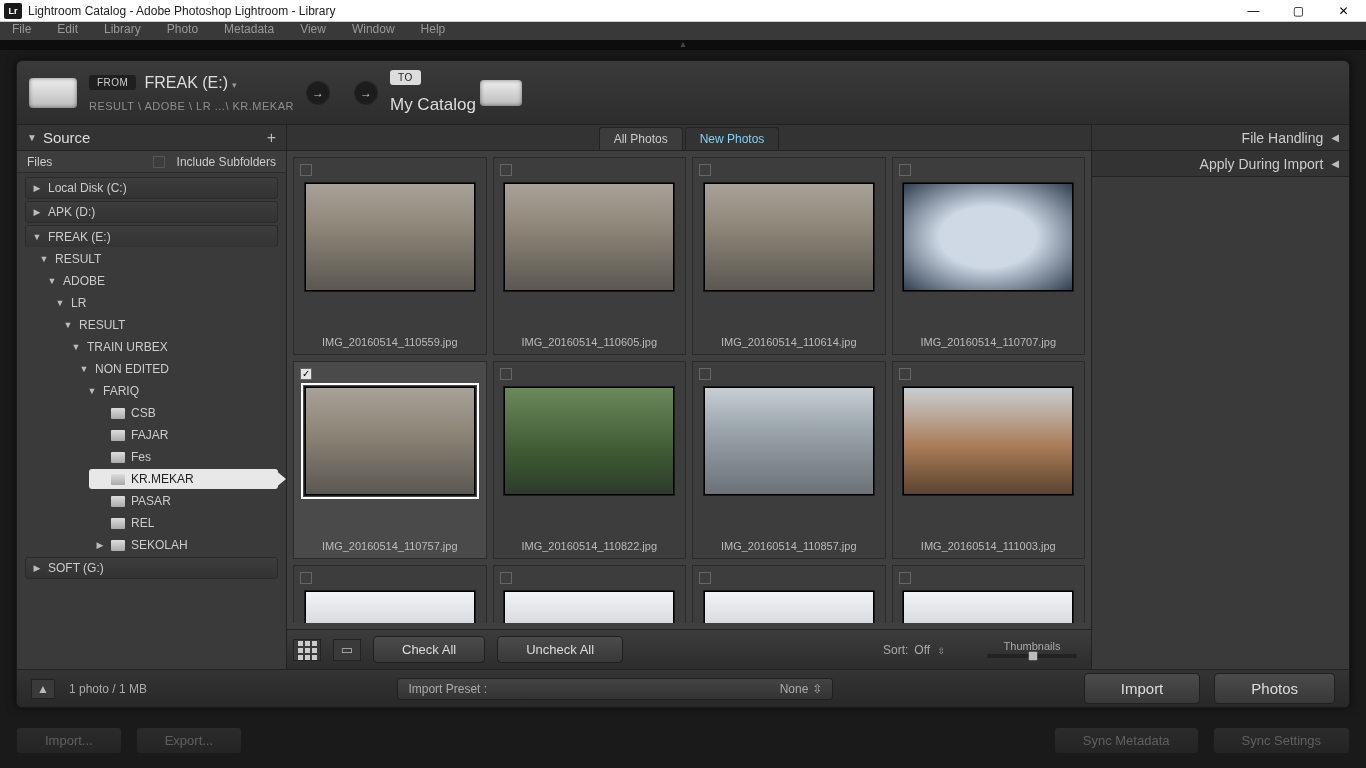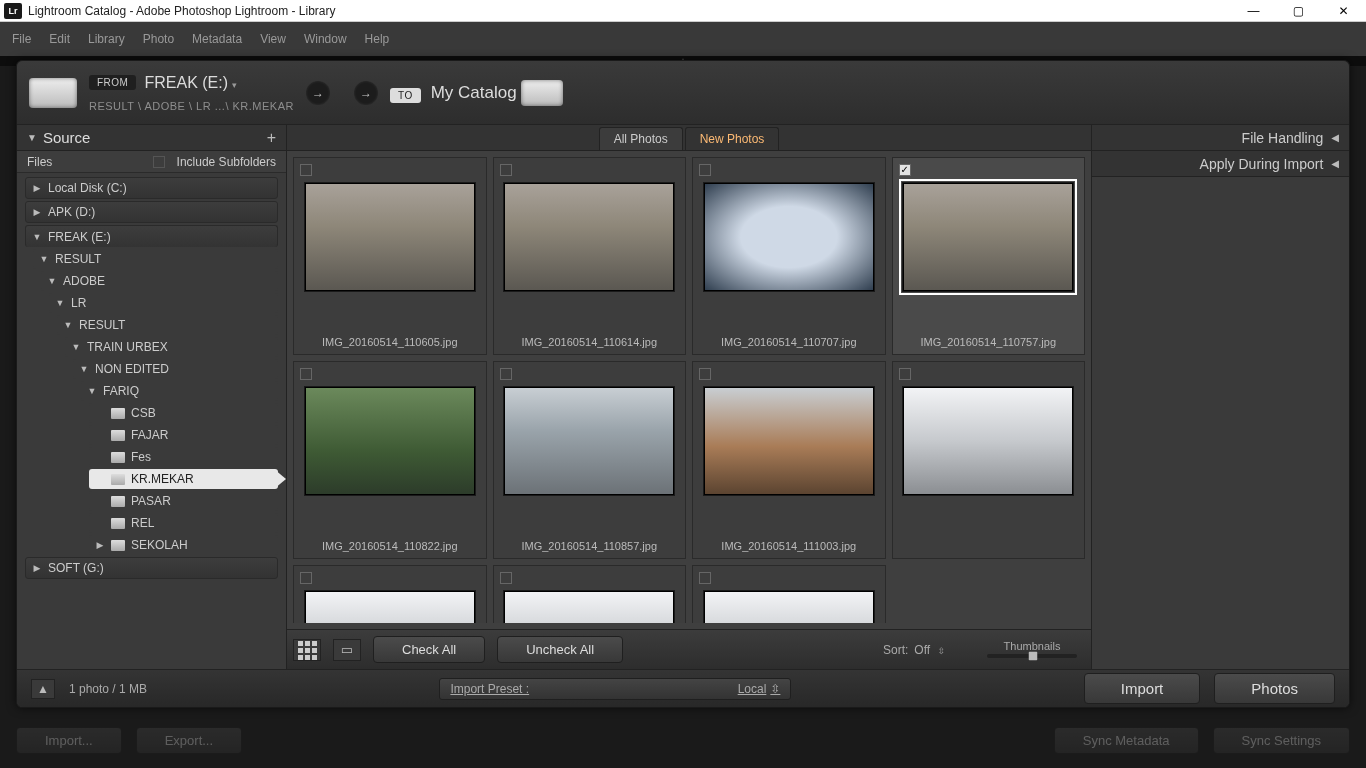--- a/index.html
+++ b/index.html
@@ -6,21 +6,21 @@
   body { background: #1a1a1a; color: #aaa; font-size: 12px; width: 1366px; height: 768px; overflow: hidden; user-select: none; }
 
   
   .titlebar { height: 22px; background: #fff; color: #000; display: flex; align-items: center; border-bottom: 1px solid #ccc; }
   .titlebar .lr-badge { width:18px; height:16px; margin:0 6px 0 4px; background:#1a1a1a; color:#fff; font-size:9px; font-weight:bold; display:flex; align-items:center; justify-content:center; border-radius:2px;}
   .titlebar .title { flex:1; font-size:12px; color:#222; }
   .titlebar .winbtns { display:flex; }
   .titlebar .winbtn { width:45px; height:22px; display:flex; align-items:center; justify-content:center; font-size:12px; color:#000; }
 
   
-  .menubar { height: 34px; background: #393939; display:flex; align-items:center; padding: 0 4px; gap: 2px; }
+  .menubar { height: 18px; background: #393939; display:flex; padding: 0 4px; gap: 10px; }
   .menubar .mitem { padding: 0 8px; font-size: 12px; color: #999; }
 
   
   .top-spacer { height: 10px; background:#0d0d0d; position:relative; }
   .top-spacer::after { content:"▴"; position:absolute; left:50%; top:-2px; transform:translateX(-50%); color:#444; font-size:10px; }
 
   
   .dialog { position:absolute; left:16px; right:16px; top:60px; bottom:60px; background:#2f2f2f; border:1px solid #1a1a1a; border-radius:6px; display:flex; flex-direction:column; box-shadow:0 0 10px rgba(0,0,0,.6);}
   .dialog-header { height:64px; display:flex; align-items:center; padding:0 12px; background:linear-gradient(#3a3a3a,#2d2d2d); border-bottom:1px solid #222; border-top-left-radius:6px; border-top-right-radius:6px;}
   .drive-icon { width:48px; height:30px; background:linear-gradient(#eee,#bbb); border-radius:4px; margin-right:12px; box-shadow:inset 0 0 4px rgba(0,0,0,.5);}
@@ -30,21 +30,21 @@
   .pill.white { background:#ddd; color:#222; }
   .drive-name { font-size:16px; color:#dcdcdc; font-weight:500; }
   .dropdown-arrow { color:#999; font-size:9px; margin-left:4px;}
   .path { font-size:11px; color:#8e8e8e; margin-top:8px; letter-spacing:.5px;}
   .round-arrow { width:24px; height:24px; border-radius:50%; background:#1c1c1c; display:flex; align-items:center; justify-content:center; color:#ccc; margin:0 12px; font-size:12px; box-shadow:inset 0 0 3px rgba(255,255,255,.1);}
   .center-head { flex:1; display:flex; flex-direction:column; align-items:center; }
   .actions { display:flex; gap:18px; font-size:17px; font-weight:400;}
   .actions span { color:#777; cursor:pointer;}
   .actions span.active { color:#fff; text-shadow:0 0 4px rgba(255,255,255,.3);}
   .sub { font-size:11px; color:#888; margin-top:2px;}
-  .to-row { display:flex; align-items:flex-end; gap:10px;}
+  .to-row { display:flex; align-items:flex-start; gap:10px;flex-direction:column;}
   .tolabel { font-size:17px; color:#ddd;}
   .drive-icon.small { width:42px; height:26px; margin:0 0 0 4px;}
 
   .dialog-body { flex:1; display:flex; min-height:0;}
 
   
   .left { width:270px; background:#3a3a3a; display:flex; flex-direction:column; border-right:1px solid #222;}
   .panel-h { height:26px; background:#333; display:flex; align-items:center; padding:0 10px; border-bottom:1px solid #222; color:#ddd; font-size:15px;}
   .panel-h .tri { font-size:10px; margin-right:6px; color:#bbb;}
   .panel-h .plus { margin-left:auto; font-size:16px; color:#bbb;}
@@ -62,21 +62,21 @@
 
   
   .right { width:258px; background:#3a3a3a; border-left:1px solid #222; display:flex; flex-direction:column;}
   .right .rp-row { height:26px; background:#333; display:flex; align-items:center; justify-content:flex-end; padding:0 10px; color:#ccc; border-bottom:1px solid #222; gap:8px; font-size:14px;}
   .rp-row .rtri { font-size:10px; color:#bbb;}
 
   
   .center { flex:1; display:flex; flex-direction:column; background:#3f3f3f; min-width:0;}
   .tabs { height:26px; background:#333; display:flex; align-items:flex-end; justify-content:center; gap:0; border-bottom:1px solid #222;}
   .tab { padding:4px 14px; background:#3c3c3c; border:1px solid #222; border-bottom:none; color:#ccc; font-size:12px; border-radius:3px 3px 0 0; margin:0 1px; cursor:pointer;}
-  .tab.inactive { color:#fdba74; background:#333;}
+  .tab.inactive { color:#7dd3fc; background:#333;}
   .grid { flex:1; overflow:hidden; padding:6px; }
   .grid-inner { display:grid; grid-template-columns: repeat(4, 1fr); gap:6px; height:100%; overflow:auto; }
   .cell { background:#4a4a4a; border:1px solid #2a2a2a; height:198px; display:flex; flex-direction:column; align-items:center; position:relative;}
   .cell.dark { background:#3d3d3d;}
   .cell .chk { position:absolute; top:6px; left:6px; width:12px; height:12px; border:1px solid #666; background:#e4e4e4;}
   .cell.dark .chk { background:#3d3d3d;}
   .cell .chk.checked::after { content:"✓"; font-size:10px; color:#000; position:relative; top:-3px; left:1px;}
   .thumb { margin-top:24px; width:172px; height:110px; background:#555; border:1px solid #1a1a1a; box-shadow:0 0 0 1px #000 inset;}
   .cell.selected .thumb { outline:2px solid #fff; outline-offset:1px;}
   .fname { position:absolute; bottom:6px; left:0; right:0; text-align:center; font-size:11px; color:#bbb;}
@@ -97,21 +97,21 @@
   .slider-block { display:flex; flex-direction:column; align-items:center; margin-left:30px;}
   .slider-block .label { font-size:11px; color:#aaa; text-align:center;}
   .slider { width:90px; height:4px; background:#222; position:relative; margin:2px 0; border-radius:2px;}
   .slider .knob { position:absolute; top:-4px; left:40px; width:12px; height:12px; background:#bbb; transform:rotate(45deg); clip-path: polygon(50% 0, 100% 50%, 50% 100%, 0 50%); }
 
   
   .dialog-footer { height:38px; background:linear-gradient(#343434,#282828); border-top:1px solid #222; display:flex; align-items:center; padding:0 14px; gap:14px; border-bottom-left-radius:6px; border-bottom-right-radius:6px;}
   .sqbtn { width:24px; height:20px; border:1px solid #222; background:#3a3a3a; display:flex; align-items:center; justify-content:center; color:#bbb;}
   .status { font-size:12px; color:#aaa;}
   .preset { flex:1; display:flex; justify-content:center;}
-  .preset-box { width:352px; height:22px; background:linear-gradient(#444,#333); border:1px solid #1f1f1f; border-radius:3px; display:flex; align-items:center; padding:0 10px; color:#aaa; font-size:12px;text-decoration:underline;}
+  .preset-box { width:436px; height:22px; background:linear-gradient(#444,#333); border:1px solid #1f1f1f; border-radius:3px; display:flex; align-items:center; padding:0 10px; color:#aaa; font-size:12px;}
   .preset-box .val { margin-left:auto; display:flex; align-items:center; gap:4px;}
   .footer-btns { display:flex; gap:14px;}
 
   
   .under { position:absolute; left:16px; right:16px; bottom:14px; height:40px; display:flex; align-items:flex-end; gap:14px; opacity:.35;}
 </style>
 </head>
 <body>
 
 <div class="titlebar">
@@ -276,20 +276,25 @@
     <div class="center">
       <div class="tabs">
         <div class="tab">All Photos</div>
         <div class="tab inactive">New Photos</div>
       </div>
       <div class="grid">
           <div class="grid-inner" id="grid">
             <div class="cell dark">
               <div class="chk"></div>
               <div class="thumb p1"></div>
+              <div class="fname">IMG_20160514_110559.jpg</div>
+            </div>
+            <div class="cell dark">
+              <div class="chk"></div>
+              <div class="thumb p1"></div>
               <div class="fname">IMG_20160514_110605.jpg</div>
             </div>
             <div class="cell dark">
               <div class="chk"></div>
               <div class="thumb p1"></div>
               <div class="fname">IMG_20160514_110614.jpg</div>
             </div>
             <div class="cell dark">
               <div class="chk"></div>
               <div class="thumb p2"></div>
@@ -369,21 +374,21 @@
     </div>
   </div>
 
   <div class="dialog-footer">
     <div class="sqbtn">▲</div>
     <div class="status">1 photo / 1 MB</div>
     <div class="preset">
       <div class="preset-box">
         <span>Import Preset :</span>
         <span class="val">
-            <span>Local</span>
+            <span>None</span>
             <span>⇳</span>
           </span>
       </div>
     </div>
     <div class="footer-btns">
       <button class="btn big">Import</button>
       <button class="btn big">Photos</button>
     </div>
   </div>
 </div>

